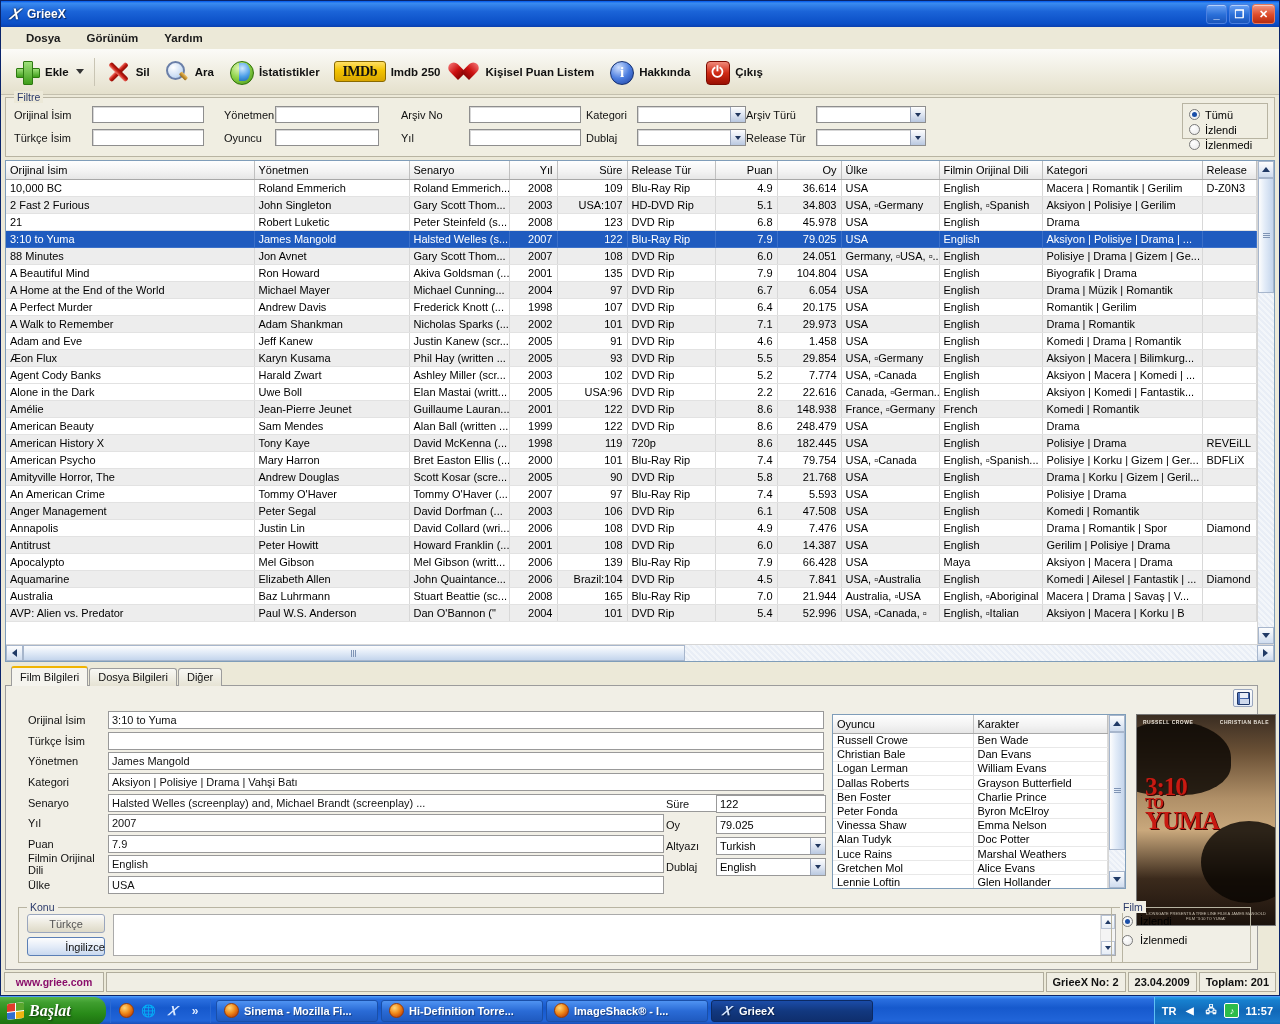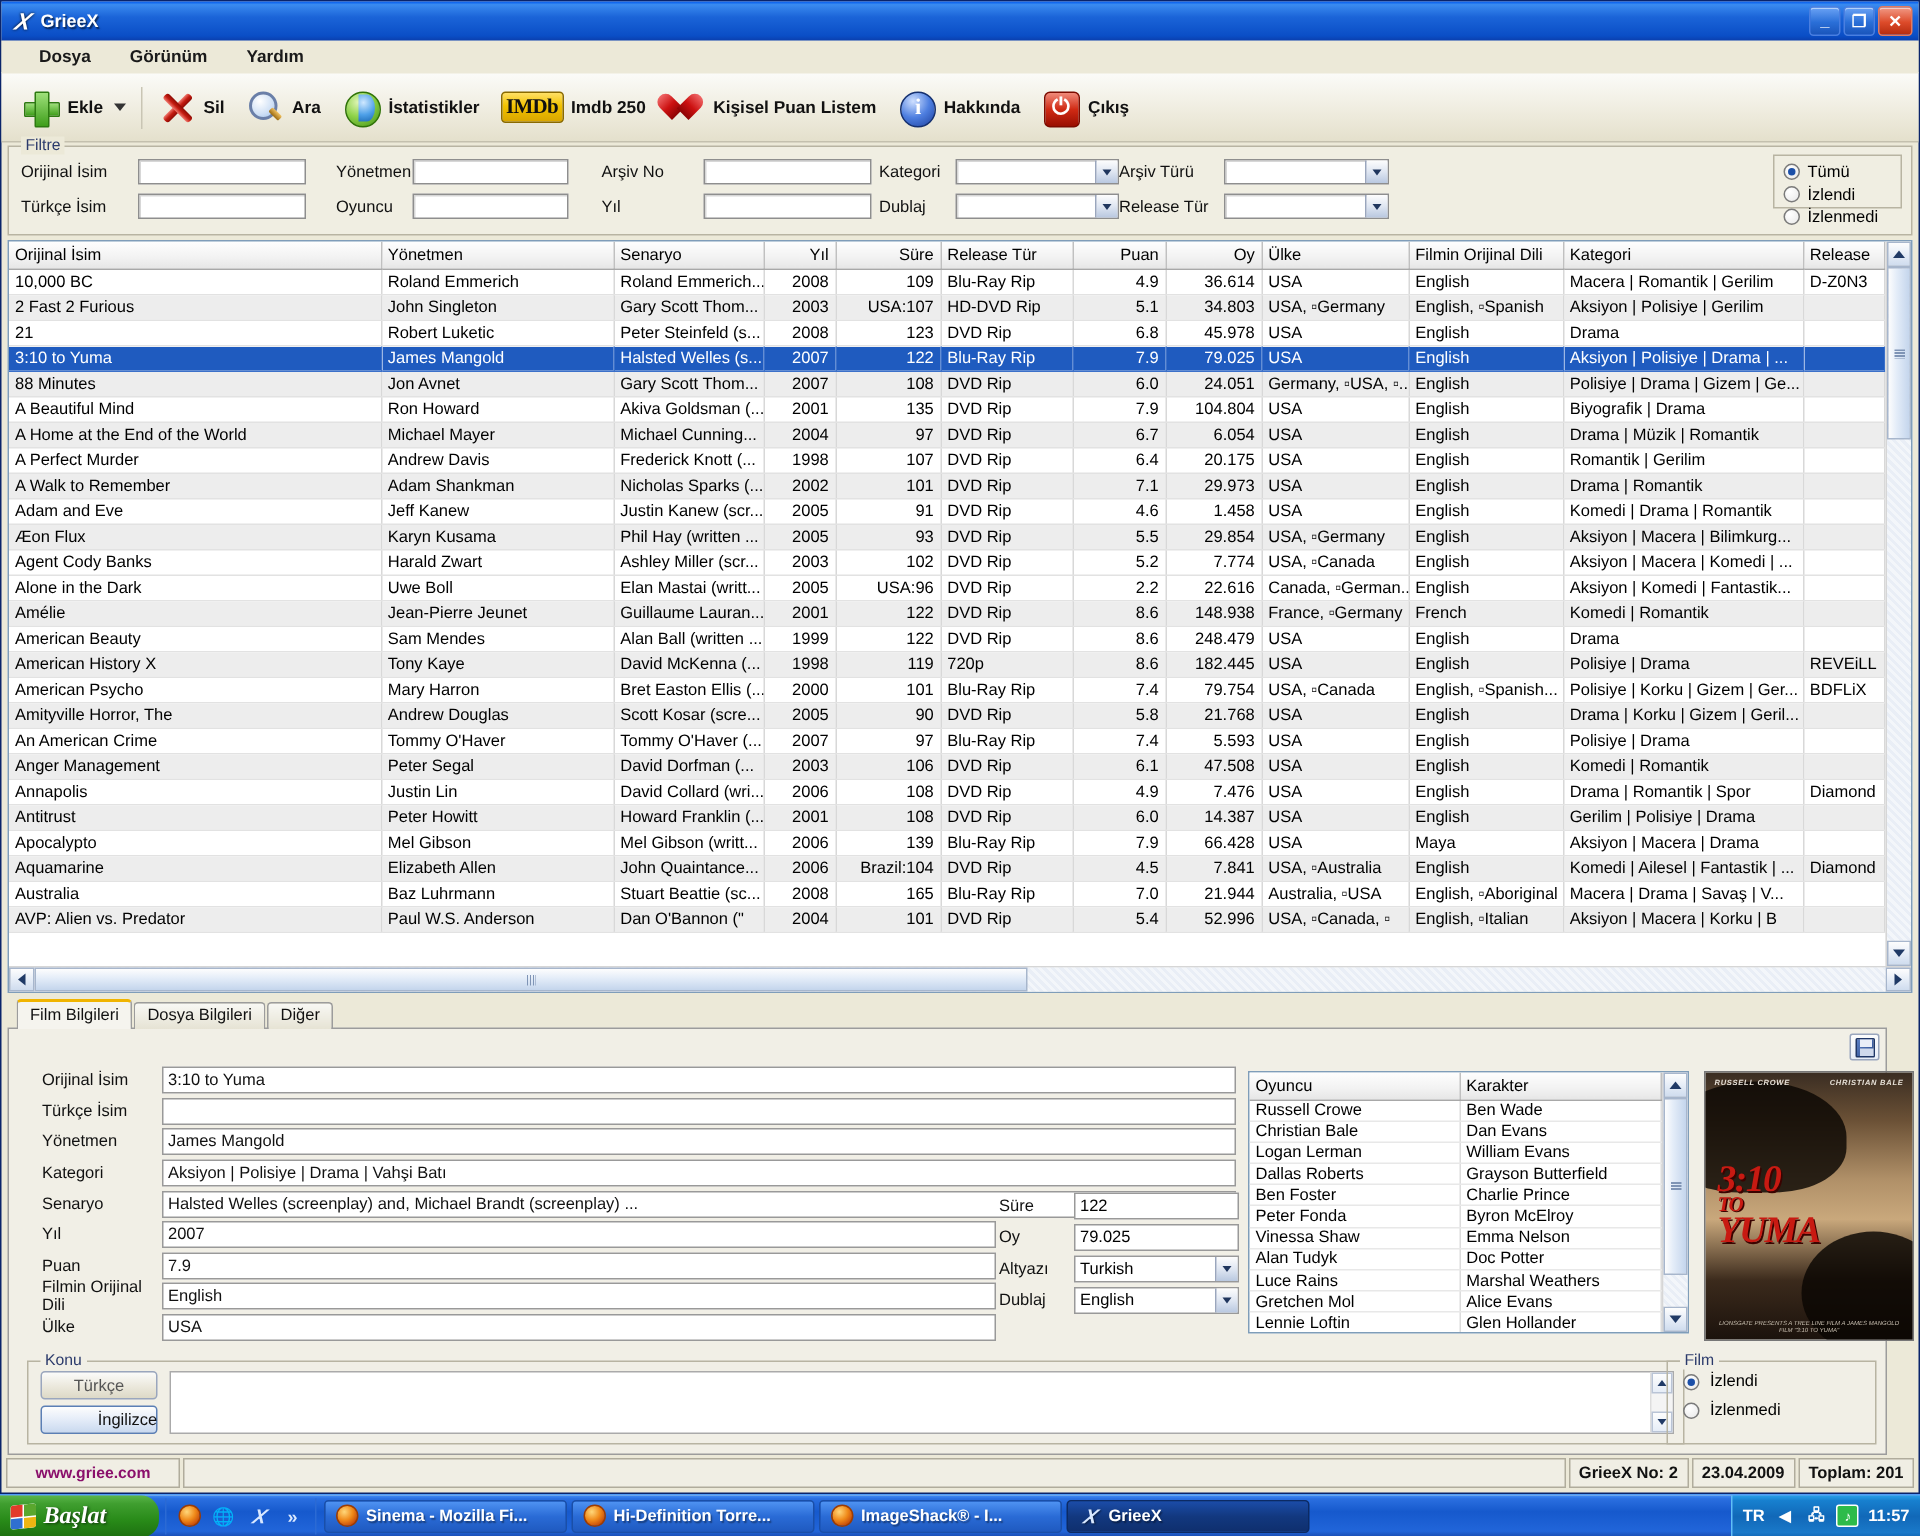--- a/index.html
+++ b/index.html
@@ -122,21 +122,21 @@
     border:1px solid #2f7208;
   }
   .ico-stats::after {
     content:""; position:absolute; left:11px; top:4px; width:11px; height:18px;
     border-radius: 0 50% 50% 0 / 0 50% 50% 0;
     background: radial-gradient(circle at 30% 30%, #cfe8ff, #4ea0e8 55%, #1866b0);
   }
 
   
   .ico-imdb {
-    width:42px; height:21px; border-radius:3px;
+    width:52px; height:21px; border-radius:3px;
     background: linear-gradient(to bottom, #ffe066, #f2c200 45%, #d9a600);
     border:1.5px solid #8a6a00;
     display:flex; align-items:center; justify-content:center;
     font-family:"Liberation Serif", serif;
     font-weight:bold; font-size:14px; color:#111; letter-spacing:-0.5px;
   }
 
   
   .ico-heart { position:relative; }
   .ico-heart::before, .ico-heart::after {
@@ -376,25 +376,24 @@
   }
   table.cast td {
     height:14.2px; font-size:11px; padding:0 4px;
     border-right:1px solid #dcdcdc; border-bottom:1px solid #e8e8e8;
     white-space:nowrap; overflow:hidden;
   }
 
   
   #poster {
     position:absolute; left:1130px; top:28px;
-    width:140px; height:180px;
+    width:140px; height:212px;
     border:1px solid #777;
     background: linear-gradient(to bottom,#3a2d22 0%,#6b5136 18%,#b09068 40%,#c9a87c 55%,#3b2a1c 78%,#1b120c 100%);
     overflow:hidden;
-    font-style:italic;
   }
   .poster-title {
     position:absolute; left:8px; top:62px;
     font-family:"Liberation Serif", serif;
     font-weight:bold; font-size:25px; line-height:20px;
     color:#c81a12; text-shadow: 1px 1px 0 #3a0300;
     letter-spacing:-1px;
   }
   .poster-title .small { font-size:14px; display:block; line-height:14px;}
   .poster-top {
@@ -453,21 +452,21 @@
   
   #status-bar {
     height: 20px; margin: 2px 3px 3px 3px;
     display:flex; align-items:stretch; gap:2px;
   }
   .sbox {
     border:1px solid #b0ac9c; background:#f0eee4;
     display:flex; align-items:center; padding:0 6px;
     font-size:11px;
   }
-  #sb-url { width: 116px; color:#8a0f6b; font-weight:bold; font-size:10.5px; justify-content:center;}
+  #sb-url { width: 100px; color:#8a0f6b; font-weight:bold; font-size:10.5px; justify-content:center;}
   #sb-spacer { flex:1; }
   .sb-info { font-weight:bold; color:#111; }
 
   
   #taskbar {
     position:absolute; left:0; bottom:0; width:1280px; height:28px;
     background: linear-gradient(to bottom,#3f8bf5 0%,#2a6fe0 8%, #1659cd 40%, #2165d9 88%, #1a50b8 100%);
     display:flex; align-items:center;
     border-top:1px solid #4f9bf7;
   }

